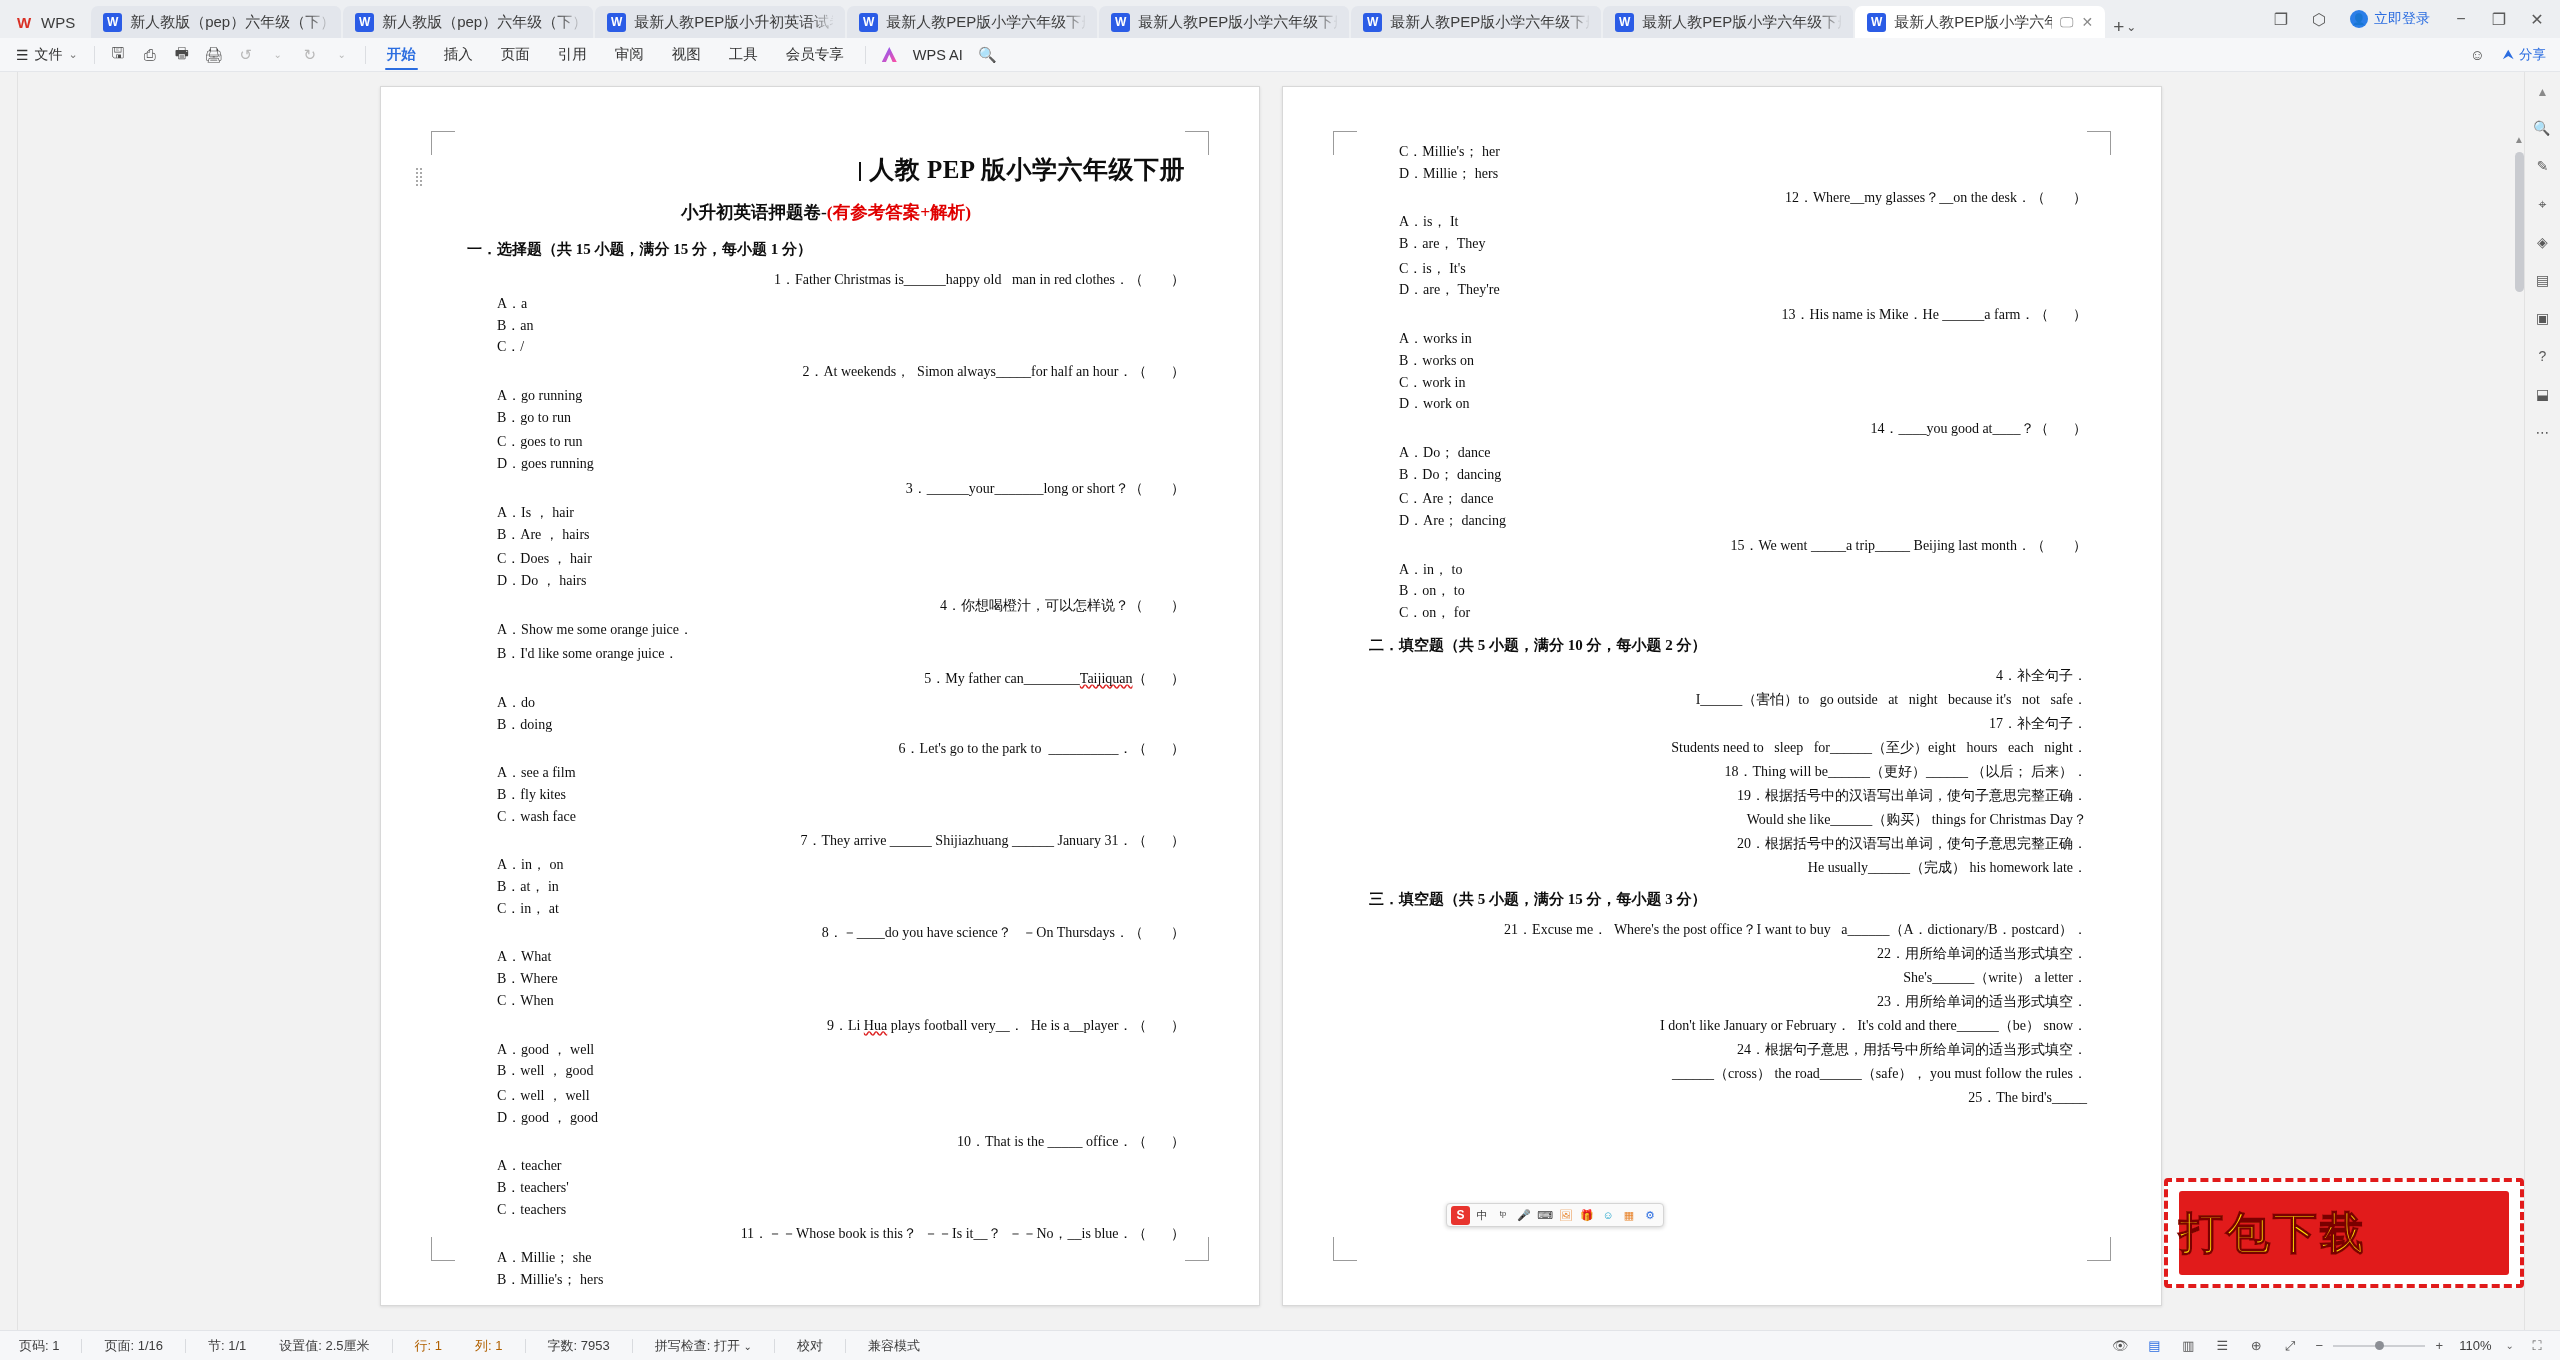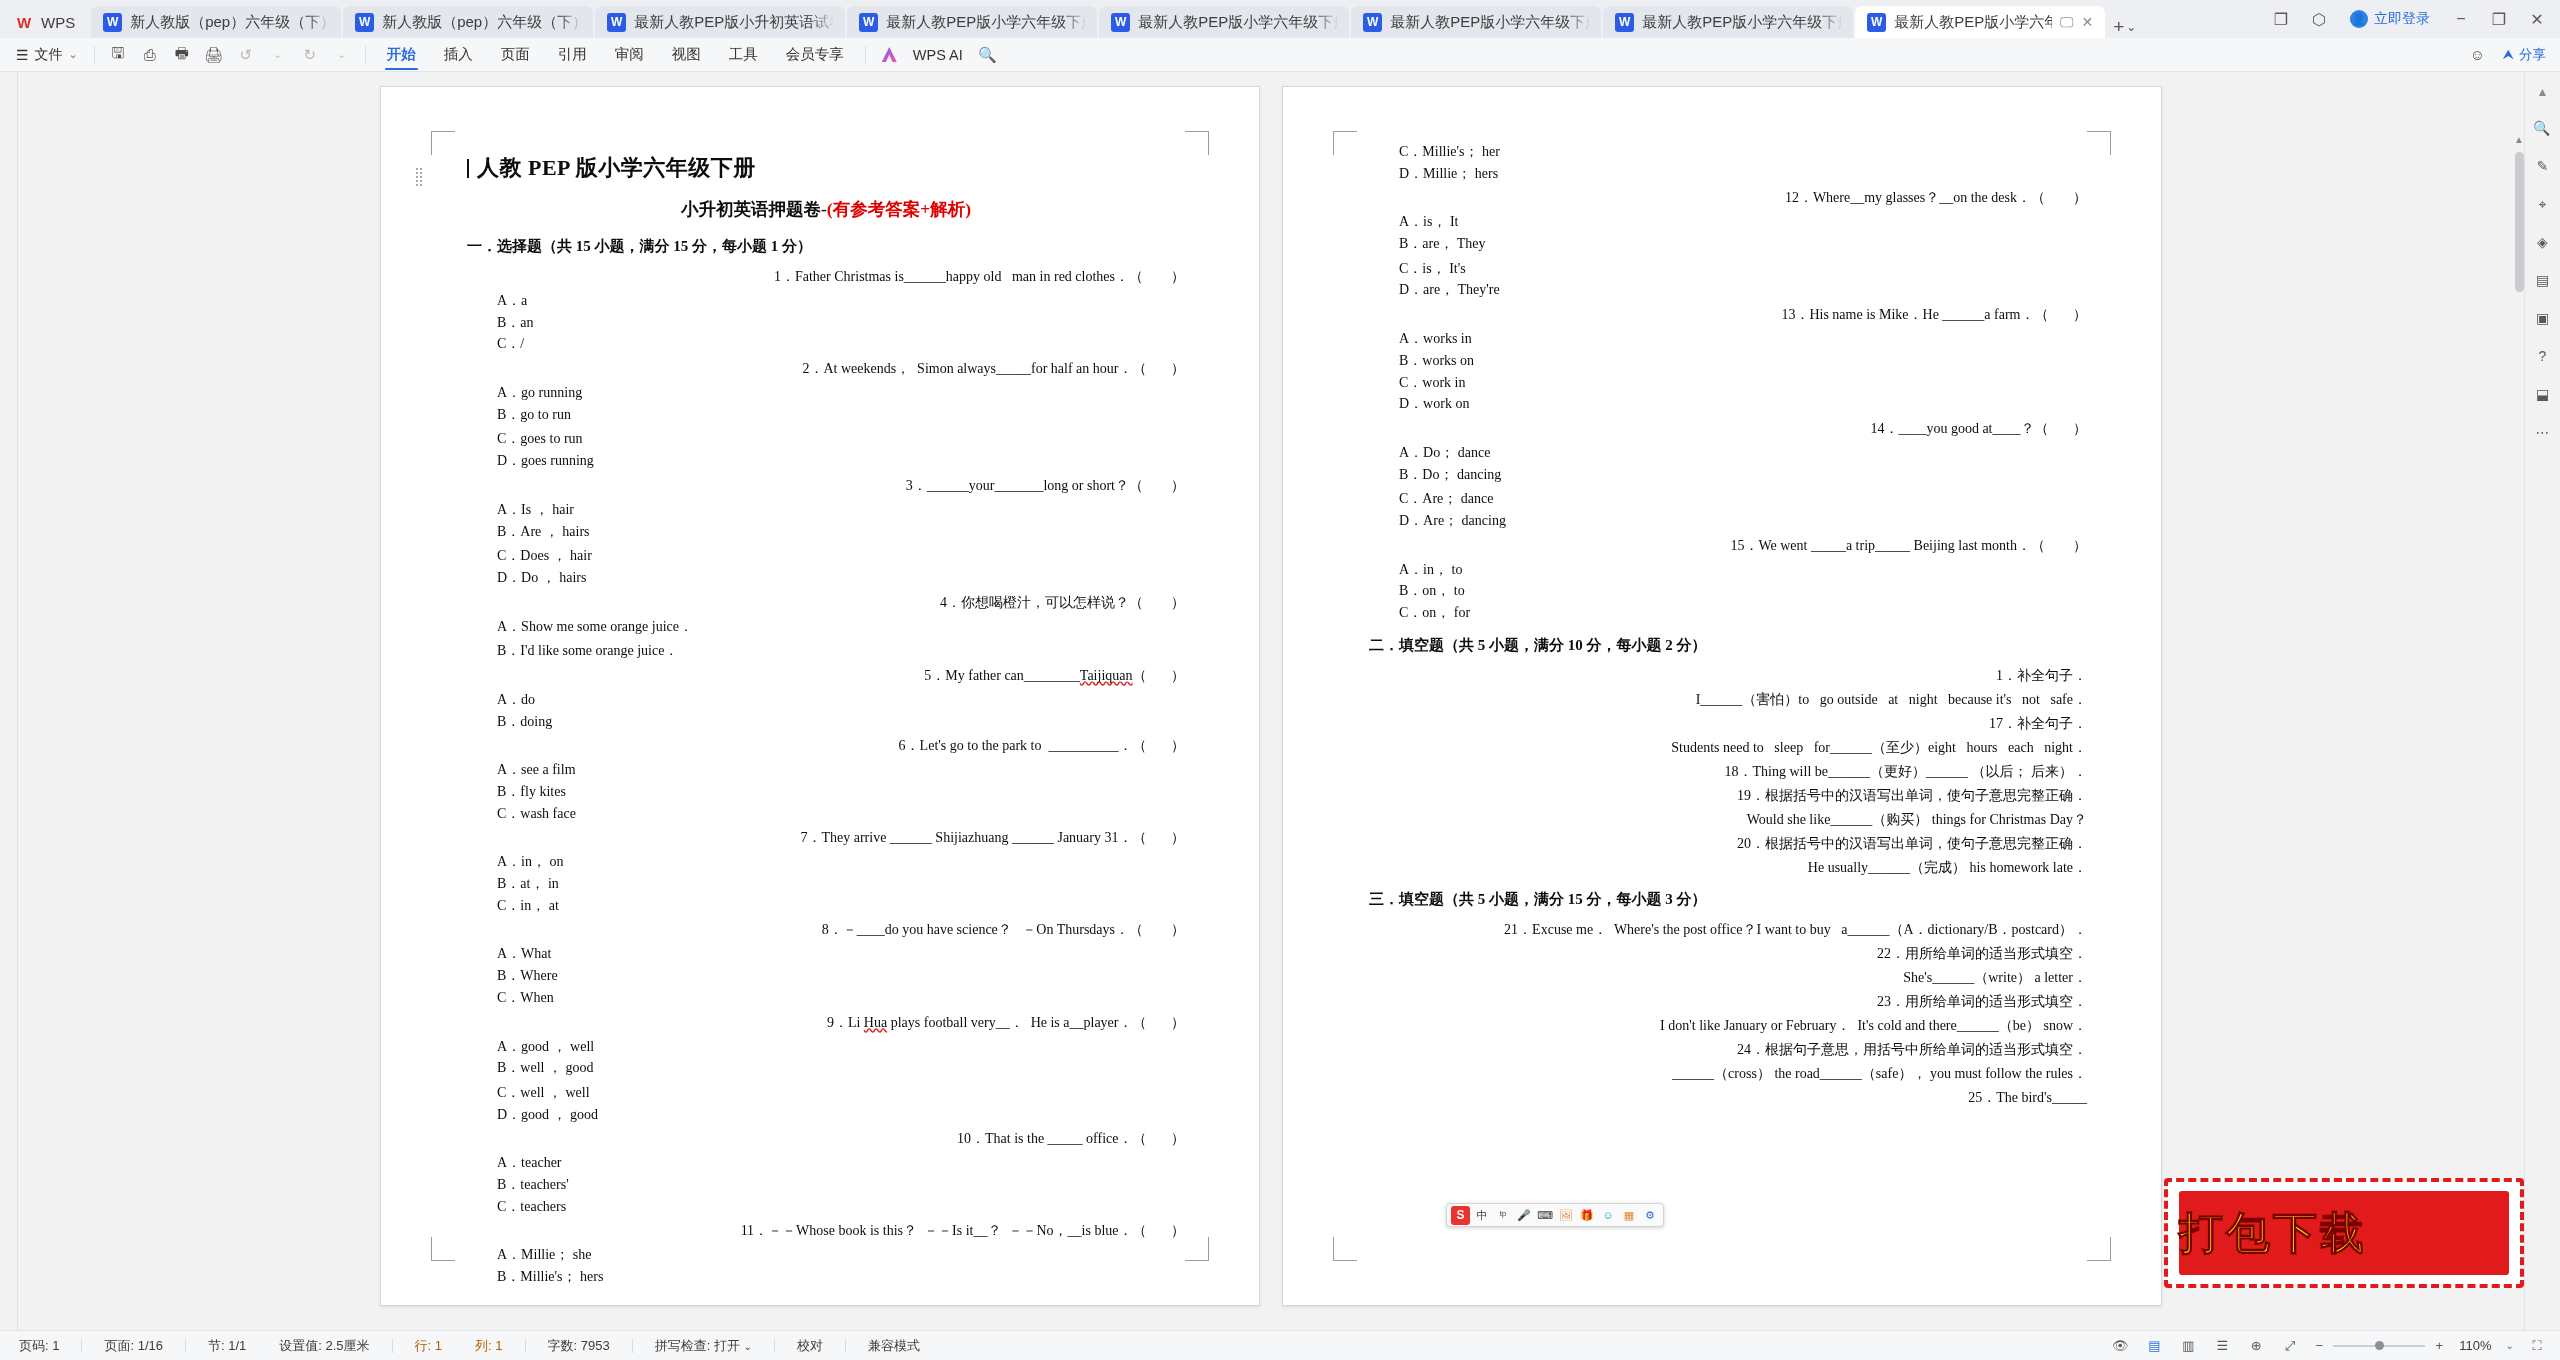--- a/index.html
+++ b/index.html
@@ -72,21 +72,21 @@
   .cm { position:absolute; width:24px; height:24px; }
   .cm.tl { left:50px; top:44px; border-left:1px solid #9b9b9b; border-top:1px solid #9b9b9b;}
   .cm.tr { right:50px; top:44px; border-right:1px solid #9b9b9b; border-top:1px solid #9b9b9b;}
   .cm.bl { left:50px; bottom:44px; border-left:1px solid #9b9b9b; border-bottom:1px solid #9b9b9b;}
   .cm.br { right:50px; bottom:44px; border-right:1px solid #9b9b9b; border-bottom:1px solid #9b9b9b;}
 
   .drag-handle { position:absolute; left:34px; top:80px; width:9px; height:20px;
      background-image:radial-gradient(#9a9a9a 40%, transparent 42%);
      background-size:4px 4px; opacity:.85;}
 
-  .title1 { font-size:22px; font-weight:bold; text-align:left; letter-spacing:.5px;
+  .title1 { font-size:25px; font-weight:bold; text-align:right; letter-spacing:.5px;
     font-family:"Liberation Serif", serif; margin-bottom:14px;}
   .title1 .bar { display:inline-block; width:2px; height:19px; background:#111;
     vertical-align:-3px; margin-right:8px;}
   .title2 { font-size:17.5px; font-weight:bold; text-align:center; margin-bottom:16px;}
   .title2 .red { color:#e00000; }
 
   .sect { font-size:15px; font-weight:bold; margin:12px 0 10px; letter-spacing:0; }
   .q { font-size:14px; margin:0 0 3px 0; line-height:1.5; white-space:pre-wrap;text-align:right;}
   .q.ind { padding-left:22px; }
   .sq { text-decoration:underline; text-decoration-color:#d22; text-decoration-style:wavy;
@@ -408,21 +408,21 @@
               <span>C．Are；  dance</span>
               <span>D．Are；  dancing</span>
             </div>
             <div class="q">15．We went _____a trip_____ Beijing last month．（        ）</div>
             <div class="opts three">
               <span>A．in，  to</span>
               <span>B．on，  to</span>
               <span>C．on，  for</span>
             </div>
             <div class="sect">二．填空题（共 5 小题，满分 10 分，每小题 2 分）</div>
-            <div class="q">1．补全句子．</div>
+            <div class="q">4．补全句子．</div>
             <div class="q ind">I______（害怕）to   go outside   at   night   because it's   not   safe．</div>
             <div class="q">17．补全句子．</div>
             <div class="q ind">Students need to   sleep   for______（至少）eight   hours   each   night．</div>
             <div class="q">18．Thing will be______（更好）______ （以后； 后来）．</div>
             <div class="q">19．根据括号中的汉语写出单词，使句子意思完整正确．</div>
             <div class="q ind">Would she like______（购买） things for Christmas Day？</div>
             <div class="q">20．根据括号中的汉语写出单词，使句子意思完整正确．</div>
             <div class="q ind">He usually______（完成） his homework late．</div>
             <div class="sect">三．填空题（共 5 小题，满分 15 分，每小题 3 分）</div>
             <div class="q">21．Excuse me．  Where's the post office？I want to buy   a______（A．dictionary/B．postcard）．</div>

